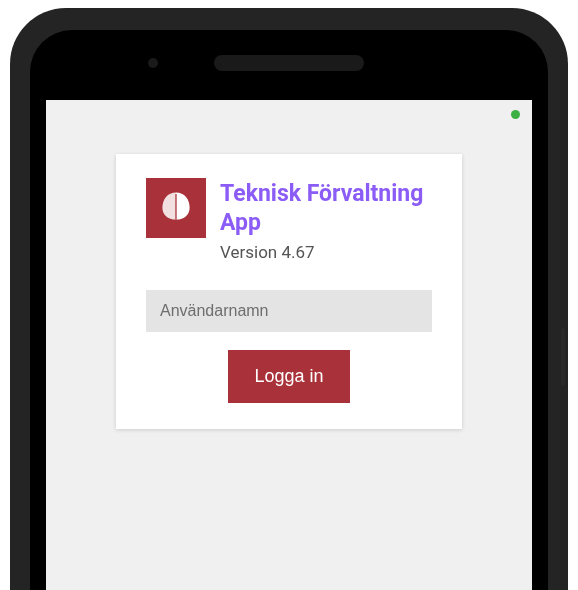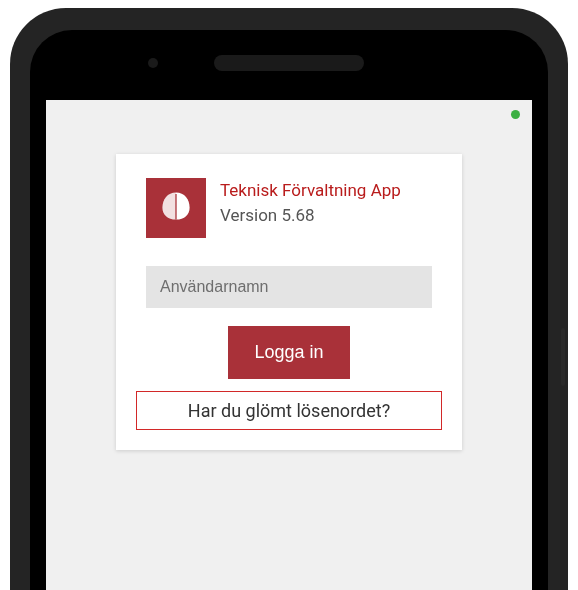--- a/index.html
+++ b/index.html
@@ -96,23 +96,23 @@
     }
     .logo svg {
       width: 34px;
       height: 34px;
     }
     .title-block {
       flex: 1;
       padding-top: 2px;
     }
     .app-title {
-      font-size: 17px;
-      font-weight: 400;
-      color: #b91c1c;
+      font-size: 23px;
+      font-weight: 700;
+      color: #8b5cf6;
       line-height: 1.25;
     }
     .app-version {
       font-size: 17px;
       color: #555;
       margin-top: 4px;
     }
     .input {
       display: block;
       width: 100%;
@@ -122,21 +122,21 @@
       font-size: 16px;
       color: #333;
       margin-bottom: 14px;
     }
     .input::placeholder {
       color: #6e6e6e;
     }
     .btn-row {
       text-align: center;
       margin-top: 18px;
-      margin-bottom: 12px;
+      margin-bottom: 6px;
     }
     .login-btn {
       background: #a93139;
       color: #fff;
       border: none;
       padding: 16px 26px;
       font-size: 18px;
       cursor: pointer;
     }
     .forgot-link {
@@ -177,27 +177,26 @@
             <span>
               <svg viewBox="0 0 40 40" fill="none">
                 <path d="M20 4 C30 4 36 12 36 22 C36 30 30 36 20 36 C20 36 20 22 20 4 Z" fill="#fff"></path>
                 <path d="M20 4 C10 4 4 12 4 22 C4 30 10 36 20 36 C20 36 20 22 20 4 Z" fill="#fff" opacity="0.85"></path>
                 <path d="M20 6 L20 36" stroke="#a93139" stroke-width="1.5"></path>
               </svg>
             </span>
           </div>
           <div class="title-block">
             <div class="app-title">Teknisk Förvaltning App</div>
-            <div class="app-version">Version 5.68</div>
+            <div class="app-version">Version 4.67</div>
           </div>
         </div>
 
         <input type="text" class="input" placeholder="Användarnamn" style="">
 
         <div class="btn-row">
           <button class="login-btn">Logga in</button>
         </div>
 
-        <a class="forgot-link">Har du glömt lösenordet?</a>
       </div>
     </div>
   </div>
 </div>
 
 </body></html>

